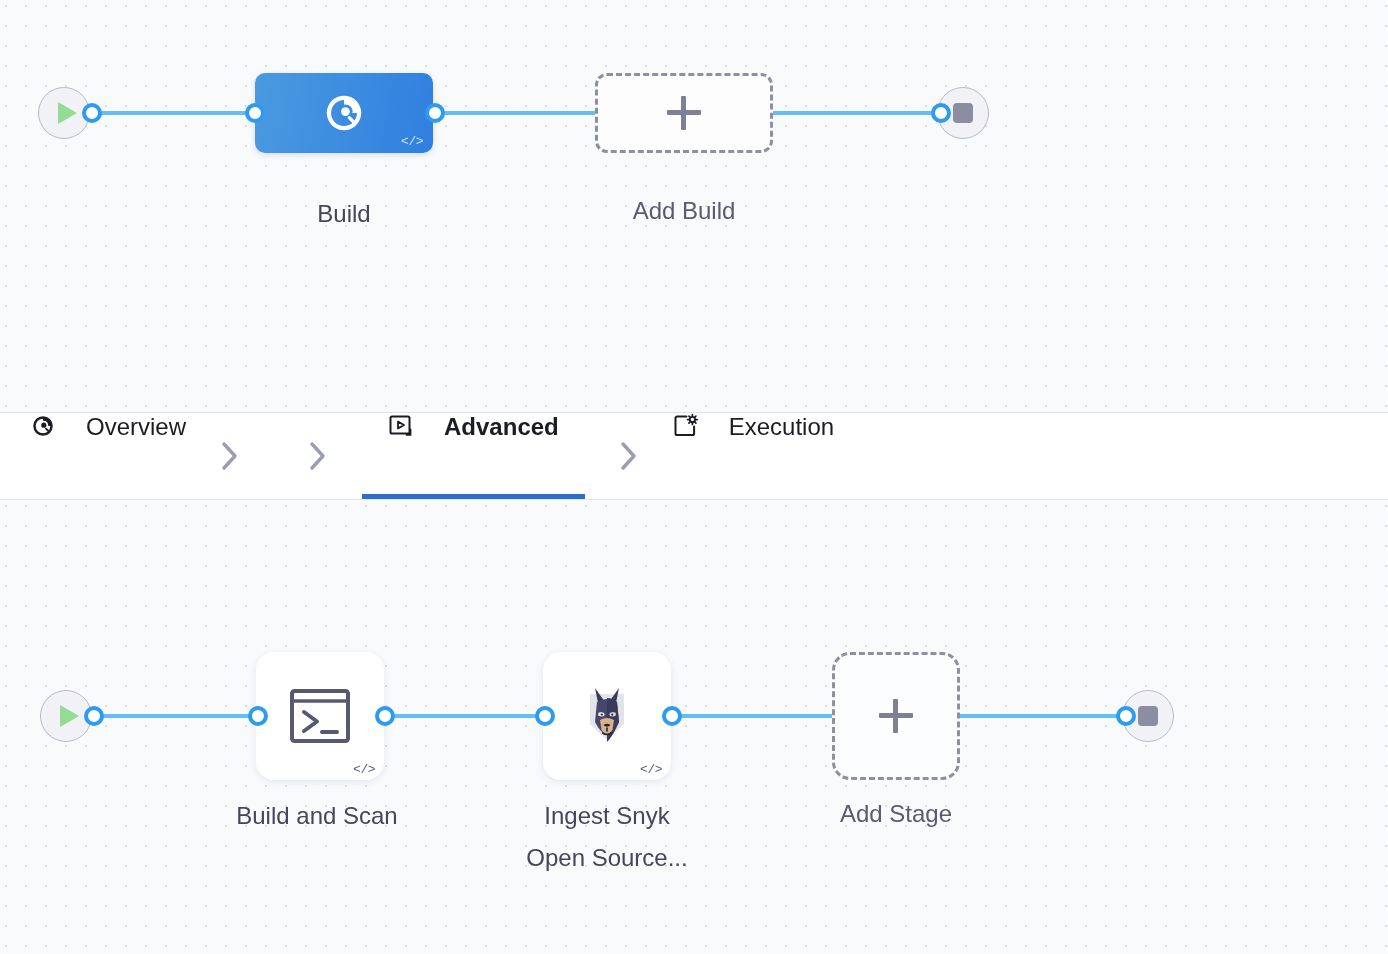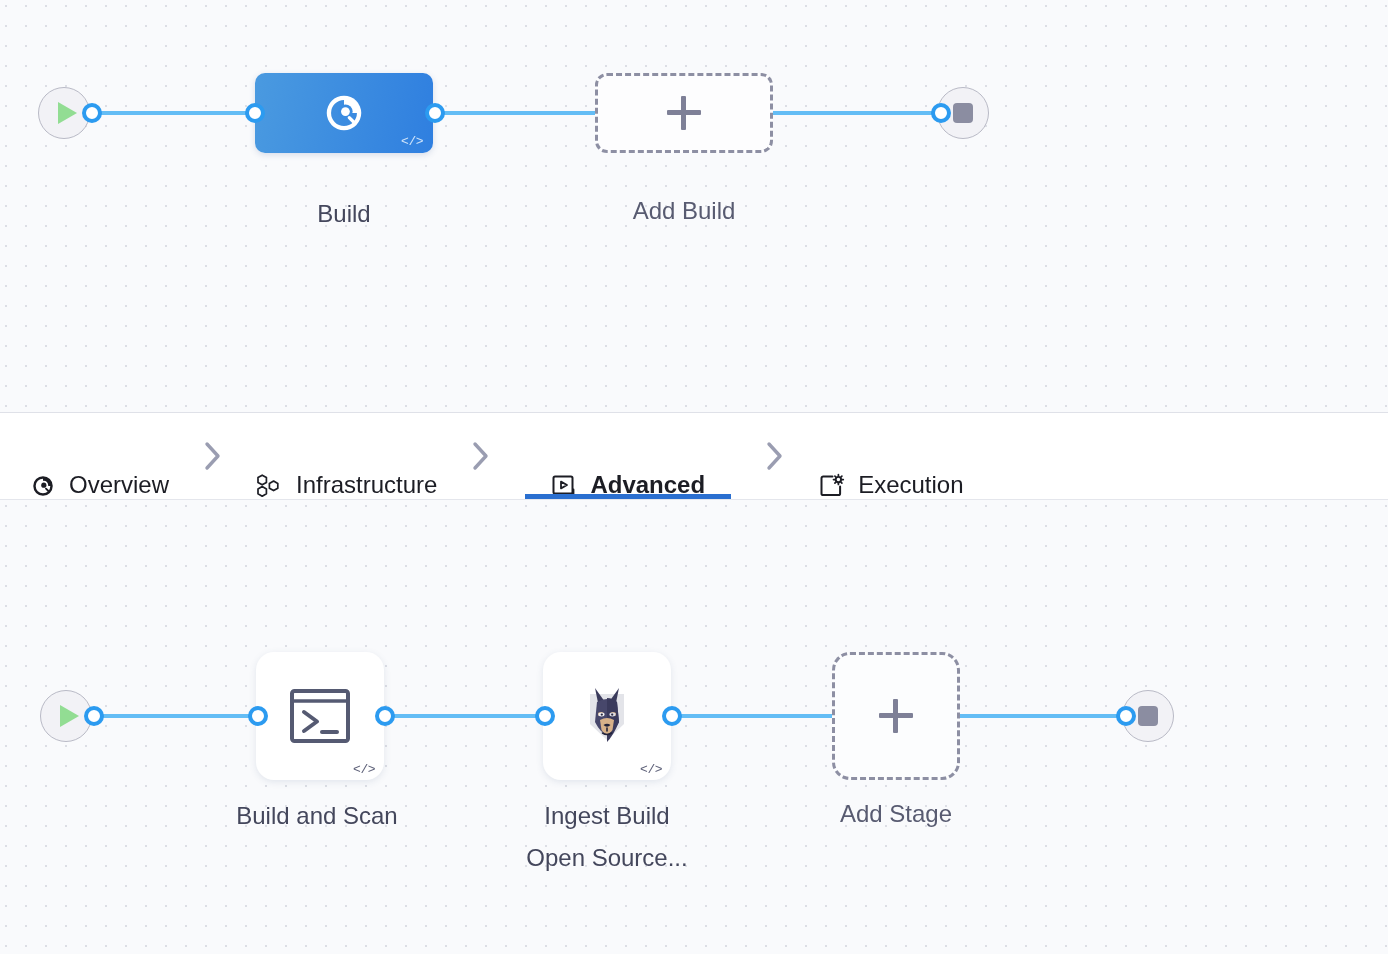--- a/index.html
+++ b/index.html
@@ -183,22 +183,22 @@
     background: #ffffff;
     border-top: 1px solid #dfe1e8;
     border-bottom: 1px solid #e4e6ec;
     box-sizing: border-box;
     display: flex;
     align-items: center;
     padding-left: 30px;
   }
   .tab {
     display: flex;
-    align-items: flex-end;
-    gap: 13px;
+    align-items: flex-start;
+    gap: 30px;
     height: 86px;
     cursor: pointer;
     position: relative;
   }
   .tab .tab-label {
     font-size: 24px;
     color: #1c1d24;
     white-space: nowrap;
   }
   .tab.active .tab-label { font-weight: bold; }
@@ -275,30 +275,20 @@
         <circle cx="25.5" cy="22.5" r="4.8" fill="#1c1d24"></circle>
         <rect x="29.5" y="26.4" width="11" height="3.4" rx="1.7" transform="rotate(45 29.5 26.4)" fill="#1c1d24"></rect>
       </svg>
       <span class="tab-label">Overview</span>
     </div>
 
     <svg class="tab-sep" viewBox="0 0 20 32">
       <path d="M4 4 L15 16 L4 28" fill="none" stroke="#9a9db1" stroke-width="3.4" stroke-linecap="round" stroke-linejoin="round"></path>
     </svg>
 
-    <div class="tab">
-      <svg class="tab-ico" viewBox="0 0 26 26">
-        <g fill="none" stroke="#1c1d24" stroke-width="1.7" stroke-linejoin="round">
-          <path d="M5.2 2.2 L9.4 4.6 L9.4 9.4 L5.2 11.8 L1 9.4 L1 4.6 Z"></path>
-          <path d="M5.2 13.6 L9.4 16 L9.4 20.8 L5.2 23.2 L1 20.8 L1 16 Z"></path>
-          <path d="M16.6 8 L20.8 10.4 L20.8 15.2 L16.6 17.6 L12.4 15.2 L12.4 10.4 Z"></path>
-        </g>
-      </svg>
-      <span class="tab-label">Infrastructure</span>
-    </div>
 
     <svg class="tab-sep" viewBox="0 0 20 32">
       <path d="M4 4 L15 16 L4 28" fill="none" stroke="#9a9db1" stroke-width="3.4" stroke-linecap="round" stroke-linejoin="round"></path>
     </svg>
 
     <div class="tab active" style="padding:0 26px;">
       <svg class="tab-ico" viewBox="0 0 26 26">
         <rect x="2.5" y="3.5" width="19" height="17" rx="1.6" fill="none" stroke="#1c1d24" stroke-width="2"></rect>
         <path d="M10 8.6 L16 12 L10 15.4 Z" fill="none" stroke="#1c1d24" stroke-width="1.8" stroke-linejoin="round"></path>
         <path d="M22.4 16.6 L22.4 21.8 L18.6 21.8" fill="none" stroke="#1c1d24" stroke-width="2" stroke-linecap="round"></path>
@@ -378,21 +368,21 @@
 
         <path d="M28.5 45 Q32 42.6 35.5 45 Q32 48.6 28.5 45 Z" fill="#23233a"></path>
 
         <path d="M32 48 V51" stroke="#23233a" stroke-width="1.6" stroke-linecap="round"></path>
         <path d="M27.5 53 Q32 56 36.5 53" fill="none" stroke="#23233a" stroke-width="1.6" stroke-linecap="round"></path>
       </svg>
       <span class="code-badge">&lt;/&gt;</span>
     </div>
     <div class="port" style="left:535px; top:206px;"></div>
     <div class="port" style="left:662px; top:206px;"></div>
-    <div class="caption" style="left:500px; top:295px; width:214px;">Ingest Build
+    <div class="caption" style="left:500px; top:295px; width:214px;">Ingest Snyk
 Open Source...</div>
 
     <div class="add-step-box" style="left:832px; top:152px;">
       <div class="plus-glyph"></div>
     </div>
     <div class="caption muted" style="left:796px; top:293px; width:200px;">Add Stage</div>
 
     <div class="terminator" style="left:1122px; top:190px;">
       <div class="stop-sq"></div>
     </div>

